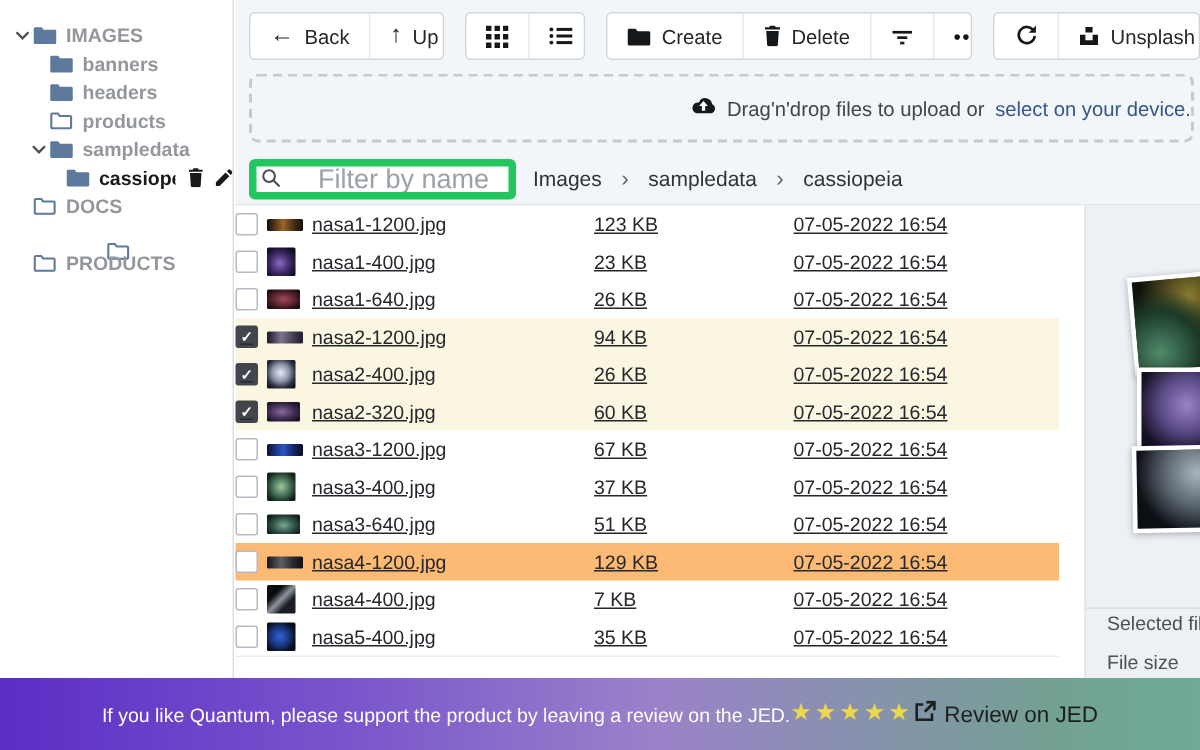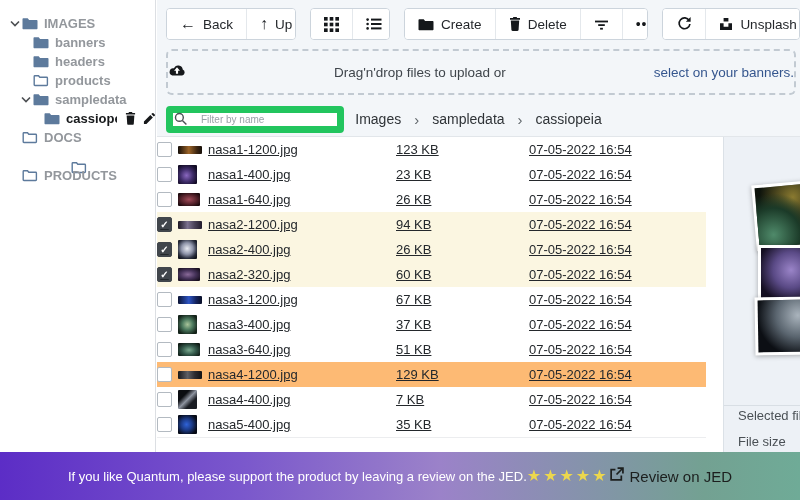--- a/index.html
+++ b/index.html
@@ -22,26 +22,26 @@
   .header { background:#f3f6f9; border-bottom:1px solid #e2e6ea; flex:0 0 130px; }
 
   .toolbar { display:flex; gap:14px; padding:8px 0 7px 9px; }
   .btn-group { display:flex; border:1px solid #ccd4dc; border-radius:4px; overflow:hidden; background:#fff; }
   .btn { display:flex; align-items:center; gap:7px; padding:0 13px; height:30px; background:#fff; border:none; border-left:1px solid #e4e8ec; font-family:inherit; font-size:13.5px; color:#24272b; cursor:pointer; }
   .btn:first-child { border-left:none; }
   .btn .glyph { font-size:16px; line-height:1; }
   .btn svg { display:block; }
   .dots { font-size:14px; letter-spacing:1px; line-height:1; color:#15181b; }
 
-  .upload { margin:2px 4px 7px 9px; border:2px dashed #c2cad2; border-radius:6px; height:46px; display:flex; align-items:center; justify-content:space-between; gap:7px; font-size:13.5px; color:#3f454b; cursor:pointer; }
+  .upload { margin:2px 4px 7px 9px; border:2px dashed #c2cad2; border-radius:6px; height:46px; display:flex; align-items:center; justify-content:flex-end; gap:7px; font-size:13.5px; color:#3f454b; cursor:pointer; }
   .upload a { color:#35568e; text-decoration:none; }
 
   .filter-row { position:relative; height:34px; display:flex; align-items:center; padding-left:9px; }
   .filter-wrap { position:relative; width:178px; }
-  .filter-wrap input { width:178px; height:27px; border:7px solid #22c55e; border-radius:4px; background:#fff; padding:0 8px 0 28px; font-family:inherit; font-size:10px; color:#333; outline:none; }
+  .filter-wrap input { width:178px; height:27px; border:5px solid #22c55e; border-radius:4px; background:#fff; padding:0 8px 0 41px; font-family:inherit; font-size:18px; color:#333; outline:none; }
   .filter-wrap input::placeholder { color:#9aa1a8; }
   .search-ic { position:absolute; left:8px; top:6px; }
   .breadcrumb { position:absolute; left:50%; transform:translateX(-50%); display:flex; align-items:center; gap:13px; font-size:14px; color:#2f3337; white-space:nowrap; }
   .crumb { cursor:pointer; }
   .crumb-sep { color:#5f6569; font-size:15px; }
 
   .content-row { flex:1; display:flex; min-height:0; }
   .table { width:566px; background:#fff; padding-right:17px; }
   .rows { border-bottom:1px solid #ecedef; }
   .frow { display:grid; grid-template-columns:15px 36px 188px 133px 1fr; align-items:center; height:25px; font-size:13px; color:#24282c; cursor:pointer;text-decoration:underline; }
@@ -277,21 +277,21 @@
       </div>
 
       <div class="upload">
         <span>
           <svg width="18" height="13" viewBox="0 0 16 12">
               <path d="M13.3 5.1a4.2 4.2 0 0 0-8.1-1.1A3.4 3.4 0 0 0 3.6 10.6h9.2a2.9 2.9 0 0 0 .5-5.5z" fill="#15181b"></path>
               <path d="M8 3.1l2.7 3.1H9v2.9H7V6.2H5.3z" fill="#fff"></path>
             </svg>
         </span>
         <span>Drag'n'drop files to upload or</span>
-        <a href="#">select on your banners.</a>
+        <a href="#">select on your device.</a>
       </div>
 
       <div class="filter-row">
         <span class="filter-wrap">
           <span class="search-ic">
             <svg width="14" height="14" viewBox="0 0 14 14">
                 <circle cx="5.4" cy="5.4" r="3.9" fill="none" stroke="#4a5055" stroke-width="1.4"></circle>
                 <line x1="8.4" y1="8.4" x2="12.4" y2="12.4" stroke="#4a5055" stroke-width="1.4"></line>
               </svg>
           </span>

